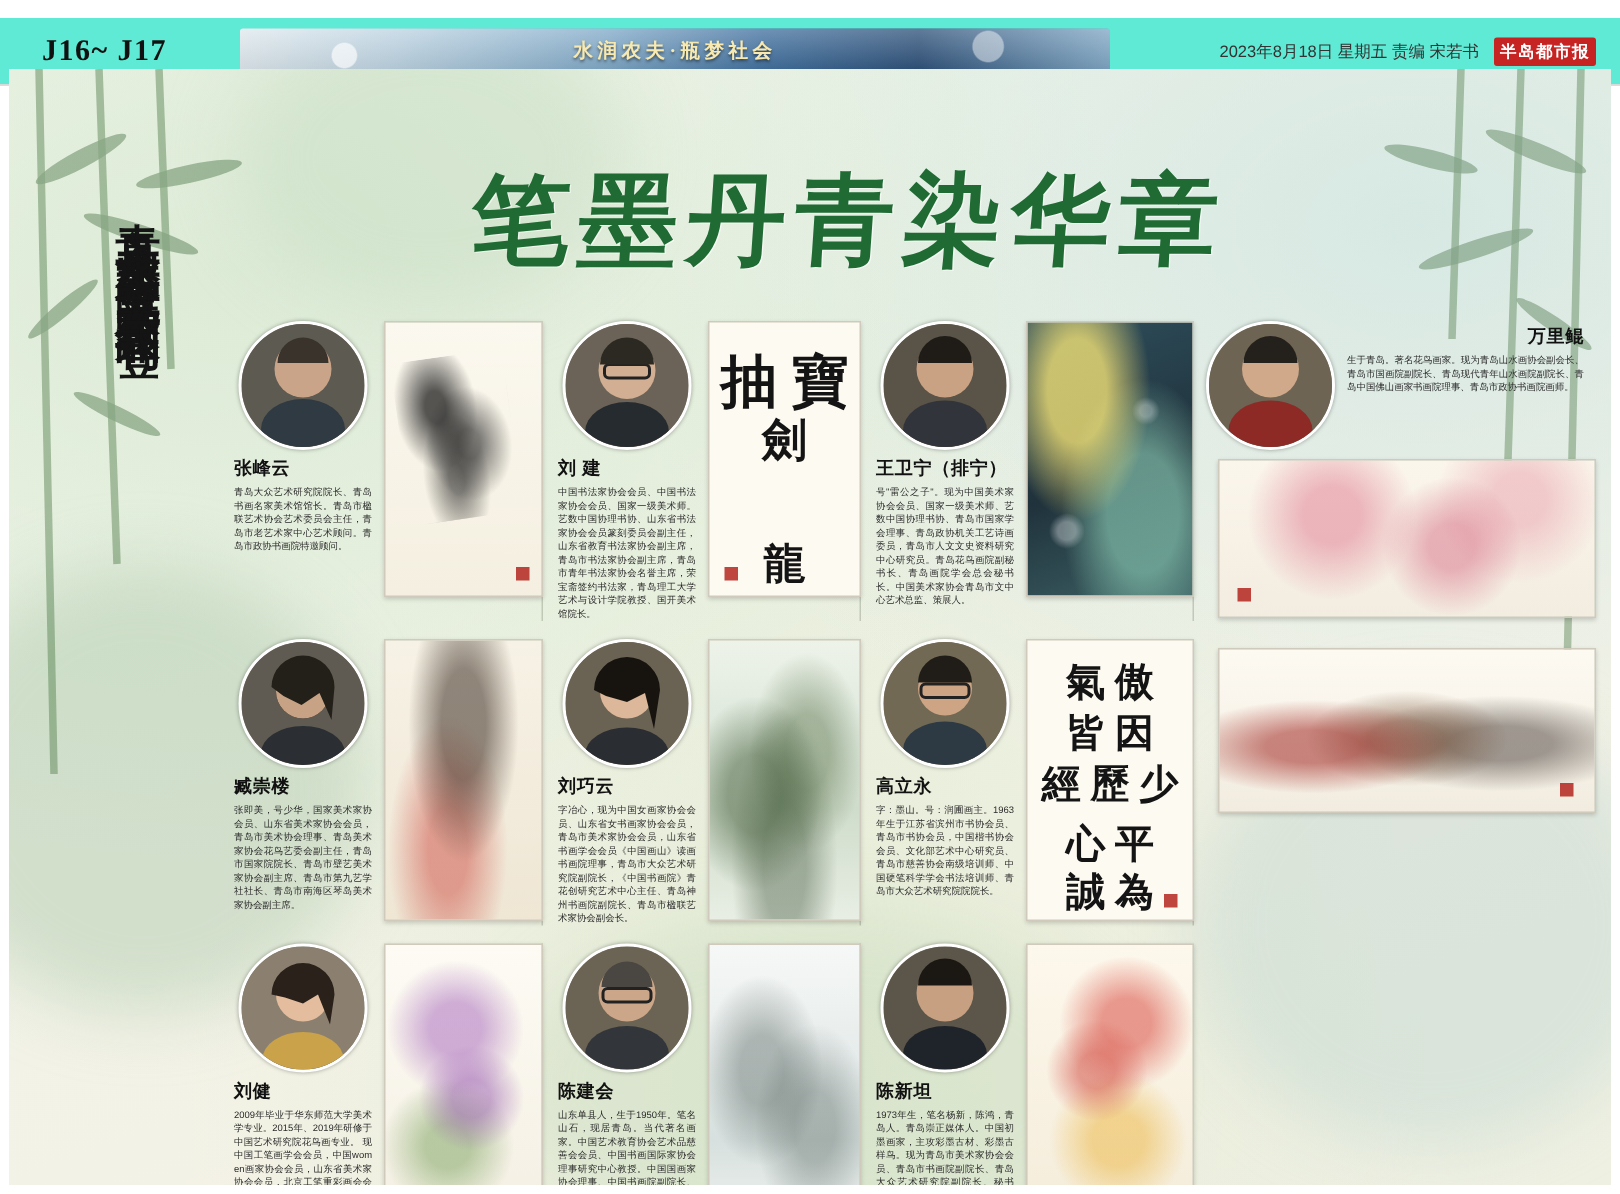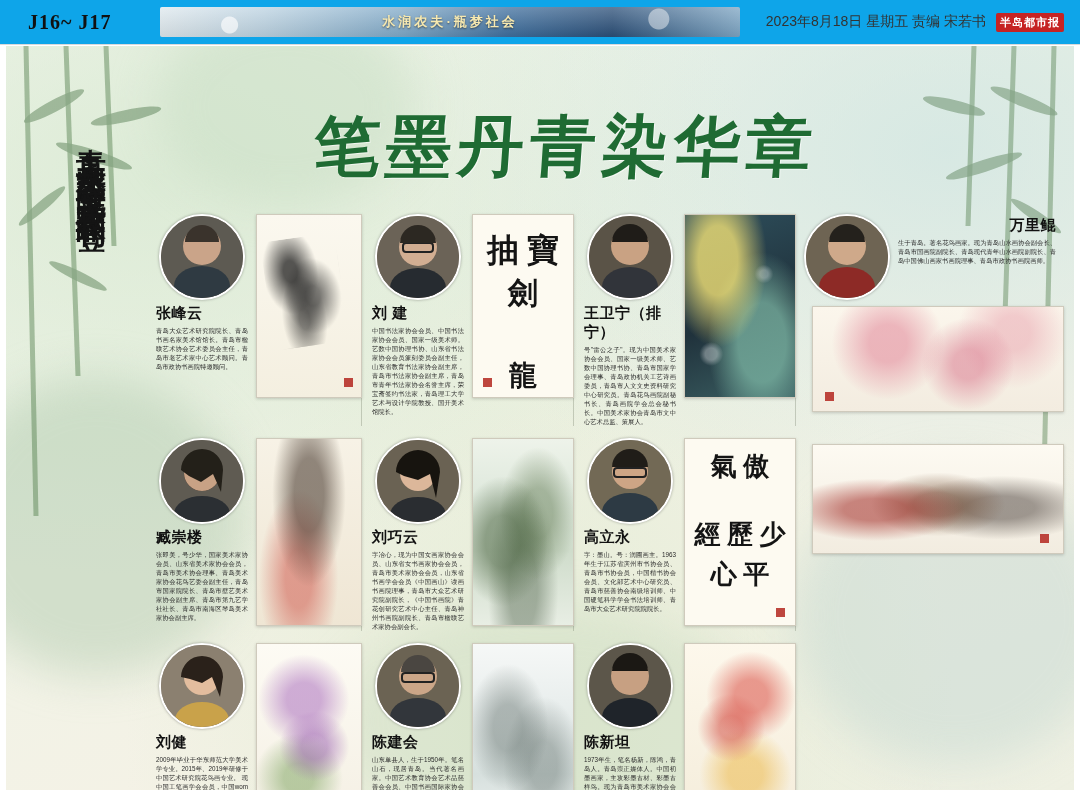--- a/index.html
+++ b/index.html
@@ -5,22 +5,22 @@
   html,body{margin:0;padding:0;}
   body{
     width:1080px;height:796px;overflow:hidden;
     background:#ffffff;
     font-family:"Liberation Sans","DejaVu Sans",sans-serif;
   }
   .page{position:relative;width:1080px;height:796px;background:#fff;}
 
   
   .masthead{
-    position:absolute;left:0;top:0;width:1080px;height:44px;
-    background:#0ea5e9;border-bottom:1px solid #d9d9d9;
+    position:absolute;left:0;top:12px;width:1080px;height:44px;
+    background:#5eead4;border-bottom:1px solid #d9d9d9;
     display:flex;align-items:center;
   }
   .mast-left{
     width:150px;height:44px;display:flex;align-items:center;
     padding-left:28px;box-sizing:border-box;
   }
   .mast-pages{
     font-size:20px;font-weight:bold;color:#111;letter-spacing:1px;
     font-family:"Liberation Serif","DejaVu Serif",serif;
   }
@@ -39,21 +39,21 @@
   .mast-banner-text{
     position:absolute;left:50%;top:50%;transform:translate(-50%,-50%);
     color:#f7e9b0;font-size:13px;letter-spacing:3px;white-space:nowrap;
     text-shadow:0 1px 2px rgba(0,0,0,.5);
     font-family:"Liberation Serif","DejaVu Serif",serif;font-weight:bold;
   }
   .mast-right{
     width:330px;height:44px;display:flex;align-items:center;justify-content:flex-end;
     padding-right:16px;box-sizing:border-box;gap:10px;
   }
-  .mast-date{font-size:14px;color:#333;white-space:nowrap;}
+  .mast-date{font-size:11px;color:#333;white-space:nowrap;}
   .mast-logo{
     font-size:11px;color:#fff;background:#c62323;padding:2px 4px;border-radius:2px;
     letter-spacing:1px;font-weight:bold;white-space:nowrap;
   }
 
   
   .poster{
     position:absolute;left:6px;top:46px;width:1068px;height:744px;
     background:
       radial-gradient(ellipse at 14% 18%, rgba(214,232,208,.75) 0%, rgba(214,232,208,0) 46%),
@@ -100,21 +100,21 @@
   .who{width:96px;flex:none;}
   .avatar{
     width:82px;height:82px;border-radius:50%;overflow:hidden;margin:0 auto 4px auto;
     border:2px solid #fff;box-shadow:0 0 3px rgba(0,0,0,.35);
     background:#7d7468;position:relative;
   }
   .avatar .face{
     position:absolute;left:0;top:0;width:100%;height:100%;
   }
   .name{
-    font-size:15px;font-weight:bold;color:#111;text-align:left;
+    font-size:12px;font-weight:bold;color:#111;text-align:left;
     margin:2px 0 3px 2px;letter-spacing:.5px;
   }
   .bio{
     font-size:6.3px;line-height:9px;color:#2a2a2a;text-align:justify;
     margin:0 2px;word-break:break-all;
   }
   .art{
     flex:none;background:#fff;border:1px solid #cfcabc;
     box-shadow:0 1px 3px rgba(0,0,0,.18);overflow:hidden;position:relative;
   }
@@ -293,21 +293,21 @@
                   <circle cx="41" cy="31" r="19" fill="#d2ae92"></circle>
                   <rect x="26" y="27" width="30" height="9" rx="3" fill="none" stroke="#222" stroke-width="2"></rect>
                   <ellipse cx="41" cy="72" rx="28" ry="20" fill="#262b30"></ellipse>
                   <path d="M23 27a18 18 0 0136 0z" fill="#2c2822"></path>
                 </svg>
             </div>
             <div class="name">刘 建</div>
             <div class="bio">中国书法家协会会员、中国书法家协会会员、国家一级美术师。艺数中国协理书协、山东省书法家协会会员篆刻委员会副主任，山东省教育书法家协会副主席，青岛市书法家协会副主席，青岛市青年书法家协会名誉主席，荣宝斋签约书法家，青岛理工大学艺术与设计学院教授、国开美术馆院长。</div>
           </div>
           <div class="art pa-calli" style="width:100px;height:182px;margin-left:6px;">
-            <div class="ch" style="top:14px;font-size:32px;">抽 寶</div>
+            <div class="ch" style="top:14px;font-size:38px;">抽 寶</div>
             <div class="ch" style="top:58px;font-size:30px;">劍</div>
             <div class="ch" style="top:142px;font-size:28px;">龍</div>
             <div class="seal" style="left:10px;bottom:10px;"></div>
           </div>
         </div>
 
         <div class="cell sep" style="width:222px;">
           <div class="who">
             <div class="avatar">
               <svg class="face" viewBox="0 0 82 82">
@@ -387,22 +387,24 @@
                   <rect x="25" y="28" width="32" height="9" rx="3" fill="none" stroke="#222" stroke-width="2"></rect>
                   <ellipse cx="41" cy="72" rx="28" ry="19" fill="#2d3a44"></ellipse>
                   <path d="M23 27a18 18 0 0136 0z" fill="#201d18"></path>
                 </svg>
             </div>
             <div class="name">高立永</div>
             <div class="bio">字：墨山。号：润圃画主。1963年生于江苏省滨州市书协会员、青岛市书协会员，中国楷书协会会员、文化部艺术中心研究员、青岛市慈善协会南级培训师、中国硬笔科学学会书法培训师、青岛市大众艺术研究院院院长。</div>
           </div>
           <div class="art pa-calli" style="width:110px;height:186px;margin-left:6px;">
             <div class="ch" style="top:10px;font-size:26px;">氣 傲</div>
+            <div class="ch" style="top:44px;font-size:26px;">皆 因</div>
             <div class="ch" style="top:78px;font-size:26px;">經 歷 少</div>
             <div class="ch" style="top:118px;font-size:26px;">心 平</div>
+            <div class="ch" style="top:150px;font-size:26px;">誠 為</div>
             <div class="seal" style="right:10px;bottom:8px;"></div>
           </div>
         </div>
 
         <div class="cell rblock" style="width:270px;display:block;">
           <div class="art pa-horse" style="width:250px;height:108px;margin:6px 0 0 8px;">
             <div class="seal" style="right:14px;bottom:10px;"></div>
           </div>
         </div>
       </div>

